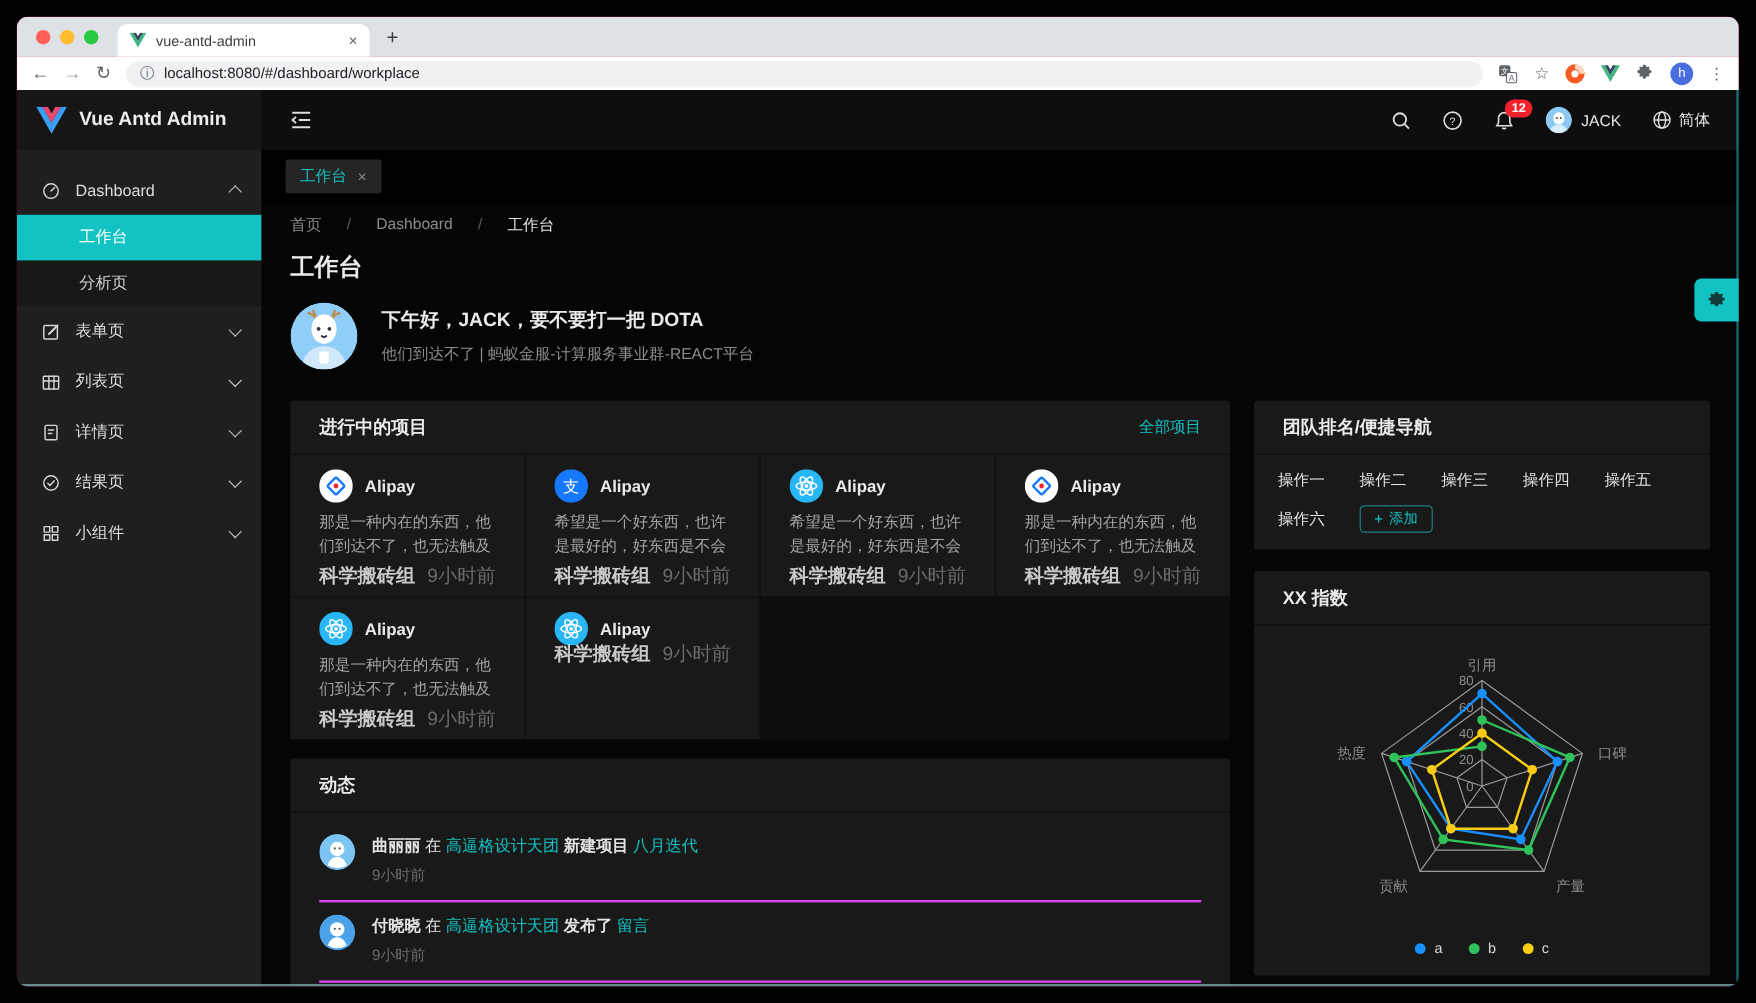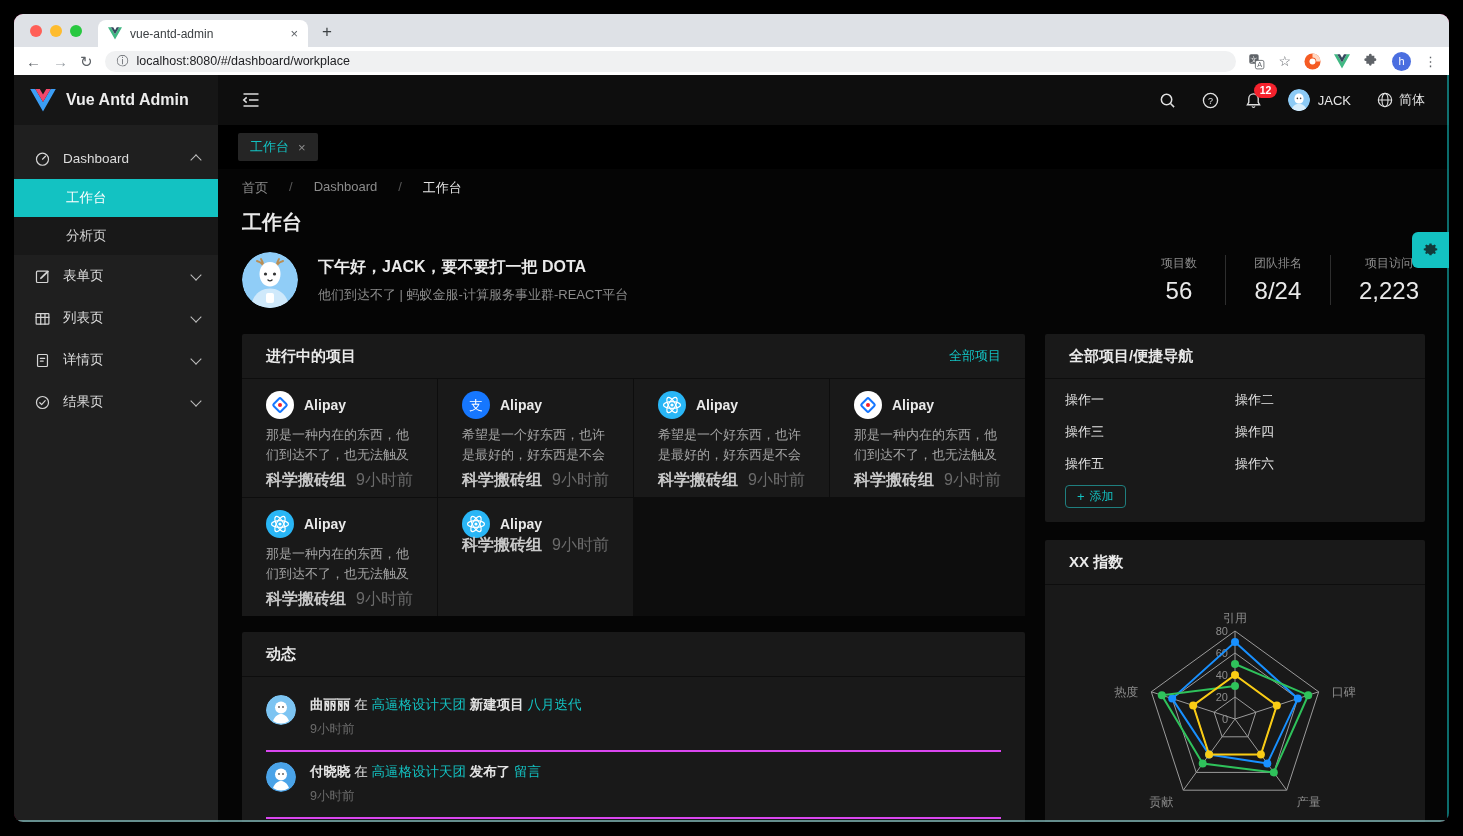--- a/index.html
+++ b/index.html
@@ -100,21 +100,21 @@
   .alist{padding:8px 24px 0;}
   .aitem{display:flex;gap:14px;padding:10px 0 12px;border-bottom:2px solid #d946ef;}
   .aitem:last-child{border-bottom:none;}
   .a-avatar{width:30px;height:30px;border-radius:50%;overflow:hidden;flex-shrink:0;}
   .a-body{min-width:0;}
   .a-line{font-size:13.5px;color:#e3e3e3;line-height:19px;}
   .a-line .link{font-size:13.5px;}
   .a-user{font-weight:600;}
   .a-time{font-size:12.5px;color:#6b6b6b;margin-top:7px;}
 
-  .qgrid{padding:10px 20px 14px;display:grid;grid-template-columns:repeat(2,1fr);row-gap:10px;align-items:center;}
+  .qgrid{padding:10px 20px 14px;display:grid;grid-template-columns:repeat(5,1fr);row-gap:10px;align-items:center;}
   .qlink{font-size:13px;color:#e3e3e3;height:22px;line-height:22px;cursor:pointer;}
   .add-btn{display:inline-flex;align-items:center;gap:5px;color:#13c2c2;border:1px solid #1f7f7f;border-radius:4px;padding:2px 11px;font-size:12px;justify-self:start;cursor:pointer;background:transparent;}
   .add-plus{font-size:13px;line-height:1;}
 
   .radar-card{margin-top:18px;}
   .radar-body{padding:6px 0 16px;}
   .radar-body svg{display:block;margin:0 auto;}
   .legend{display:flex;justify-content:center;gap:22px;margin-top:4px;}
   .legend-item{display:flex;align-items:center;gap:7px;font-size:12px;color:#d6d6d6;cursor:pointer;}
   .legend-dot{width:9px;height:9px;border-radius:50%;}
@@ -245,20 +245,32 @@
             <div class="menu-item">
               <span class="micon">
                 <svg width="17" height="17" viewBox="0 0 24 24" fill="none" stroke="#d6d6d6" stroke-width="1.7" stroke-linecap="round" stroke-linejoin="round">
                   <circle cx="12" cy="12" r="8.5"></circle>
                   <path d="M8.2 12.3l2.6 2.6 5-5.5"></path>
                 </svg>
               </span>
               <span class="mlabel">结果页</span>
               <span class="chev "></span>
             </div>
+            <div class="menu-item">
+              <span class="micon">
+                <svg width="17" height="17" viewBox="0 0 24 24" fill="none" stroke="#d6d6d6" stroke-width="1.7" stroke-linecap="round" stroke-linejoin="round">
+                  <rect x="4" y="4" width="6.5" height="6.5"></rect>
+                  <rect x="13.5" y="4" width="6.5" height="6.5"></rect>
+                  <rect x="4" y="13.5" width="6.5" height="6.5"></rect>
+                  <rect x="13.5" y="13.5" width="6.5" height="6.5"></rect>
+                </svg>
+              </span>
+              <span class="mlabel">小组件</span>
+              <span class="chev "></span>
+            </div>
           </nav>
       </aside>
 
       <div class="main">
 
         <div class="topbar">
           <span class="tb-ic">
             <svg width="18" height="16" viewBox="0 0 18 16" fill="none" stroke="#dcdcdc" stroke-width="1.6">
                 <path d="M1.5 2h15M7 8h9.5M1.5 14h15"></path>
                 <path d="M4.7 5.4 1.8 8l2.9 2.6"></path>
@@ -340,34 +352,20 @@
                   <circle cx="32.5" cy="22" r="1.6" fill="#333"></circle>
                   <path d="M26 28c1.4 1.2 2.6 1.2 4 0" stroke="#333" stroke-width="1.4" fill="none" stroke-linecap="round"></path>
                   <path d="M10 50c3-9 10-13.5 18-13.5S43 41 46 50a28 28 0 0 1-36 0z" fill="#cfe9fb"></path>
                   <rect x="24" y="41" width="8" height="10" rx="2" fill="#fff"></rect>
                 </svg>
             </span>
             <div class="w-text">
               <div class="w-title">下午好，JACK，要不要打一把 DOTA</div>
               <div class="w-sub">他们到达不了 | 蚂蚁金服-计算服务事业群-REACT平台</div>
             </div>
-            <div class="w-stats">
-              <div class="stat">
-                <div class="stat-label">项目数</div>
-                <div class="stat-value">56</div>
-              </div>
-              <div class="stat">
-                <div class="stat-label">团队排名</div>
-                <div class="stat-value">8/24</div>
-              </div>
-              <div class="stat">
-                <div class="stat-label">项目访问</div>
-                <div class="stat-value">2,223</div>
-              </div>
-            </div>
           </div>
 
           <div class="columns">
 
             <div class="col-left">
               <div class="card">
                 <div class="card-head">
                   <span class="card-title">进行中的项目</span>
                   <a class="link">全部项目</a>
                 </div>
@@ -507,21 +505,21 @@
                       </div>
                     </div>
                     <div class="aitem"></div>
                   </div>
               </div>
             </div>
 
             <div class="col-right">
               <div class="card">
                 <div class="card-head">
-                  <span class="card-title">全部项目/便捷导航</span>
+                  <span class="card-title">团队排名/便捷导航</span>
                 </div>
                 <div class="qgrid">
                     <a class="qlink">操作一</a>
                     <a class="qlink">操作二</a>
                     <a class="qlink">操作三</a>
                     <a class="qlink">操作四</a>
                     <a class="qlink">操作五</a>
                     <a class="qlink">操作六</a>
                     <span class="add-btn">
                       <span class="add-plus">+</span>

